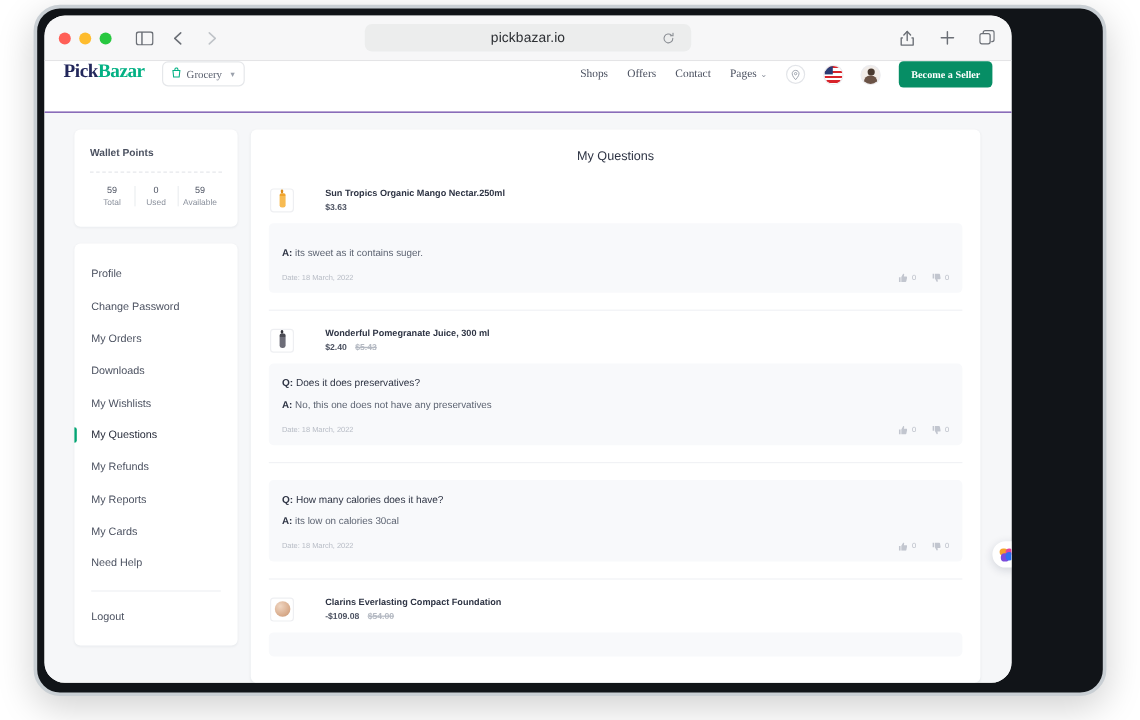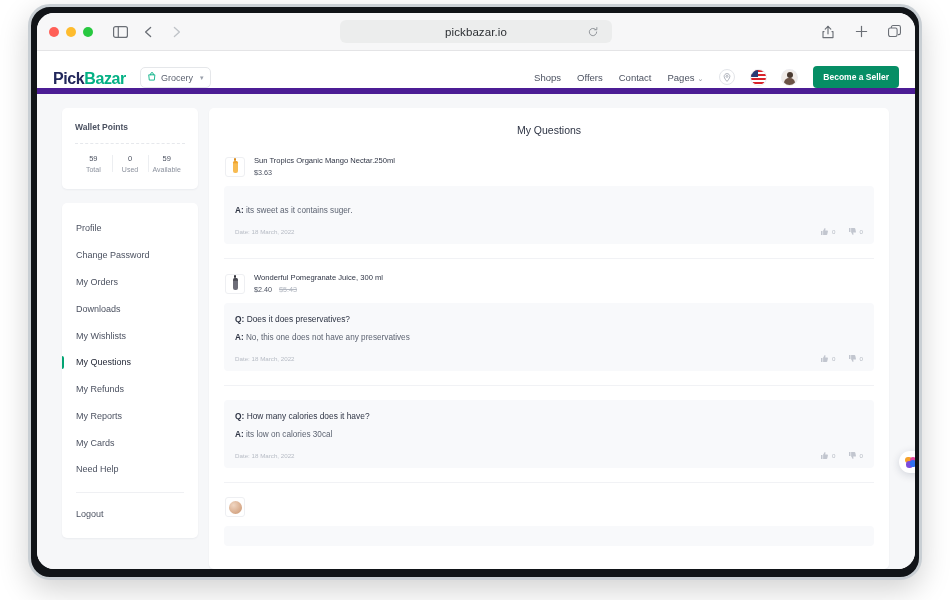--- a/index.html
+++ b/index.html
@@ -17,21 +17,21 @@
     width: 894px; height: 576px;
     background: #111418;
     border-radius: 22px;
     border: 3px solid #c9cfd4;
     box-shadow: 0 10px 30px rgba(0,0,0,.18);
     overflow: hidden;
   }
   #device-screen {
     position: absolute;
     left: 6px; top: 6px;
-    width: 878px; height: 556px;
+    width: 806px; height: 556px;
     background: #ffffff;
     border-radius: 17px;
     overflow: hidden;
   }
 
   
   #browser-bar {
     position: relative;
     height: 38px;
     background: #f7f7f8;
@@ -69,24 +69,25 @@
   }
   #reload-icon { position: absolute; right: 14px; color: #8a8e94; display:flex; }
 
   #shield-icon { position: absolute; left: 335px; color: #3a3d42; display: flex; }
   .chrome-right { position: absolute; right: 10px; display: flex; gap: 11px; align-items: center; }
 
   
   #site-header {
     height: 43px;
     background: #ffffff;
-    display: flex; align-items: flex-end;
+    display: flex; align-items: flex-start;
     padding: 0 16px;
-    border-bottom: 6px solid #4c1d95;
+    border-bottom: 1px solid #4c1d95;
     position: relative;
+    font-family: Liberation Serif, serif;
   }
   #logo { font-size: 16px; font-weight: bold; letter-spacing: -.4px; }
   #logo .pick { color: #22275b; }
   #logo .bazar { color: #03b184; }
 
   #group-select {
     margin-left: 14px;
     height: 21px;
     border: 1px solid #e5e7ea;
     border-radius: 5px;
@@ -195,21 +196,21 @@
     text-align: center;
     font-size: 10.5px;
     color: #2e3444;
     padding: 16px 0 20px;
   }
   #q-list { padding: 0 15px 0; }
 
   .q-block { padding-bottom: 14px; border-bottom: 1px solid #f1f2f5; margin-bottom: 14px; }
   .q-block.last { border-bottom: none; }
 
-  .prod-row { display: flex; align-items: center; gap: 9px; padding: 0 0 9px 1px; }
+  .prod-row { display: flex; align-items: center; gap: 26px; padding: 0 0 9px 1px; font-weight: bold; }
   .prod-thumb {
     width: 20px; height: 20px; flex: none;
     border: 1px solid #eeeff2; border-radius: 3px;
     background: #fff;
     display: flex; align-items: center; justify-content: center;
   }
   .bottle {
     width: 5px; height: 12px; border-radius: 1.5px 1.5px 2px 2px;
     background: linear-gradient(to bottom,#f0a42c 0%,#f0a42c 18%,#f7bb52 22%,#f7bb52 100%);
     position: relative;
@@ -507,20 +508,27 @@
                 </div>
               </div>
             </div>
           </div>
 
           <div class="q-block last">
             <div class="prod-row">
               <div class="prod-thumb">
                   <span class="compact"></span>
                 </div>
+              <div>
+                <div class="prod-name">Clarins Everlasting Compact Foundation</div>
+                <div class="prod-prices">
+                  <span>-$109.08</span>
+                  <span class="old">$54.00</span>
+                </div>
+              </div>
             </div>
             <div class="qa-box">
               
               
               
             </div>
           </div>
 
         </div>
       </div>

